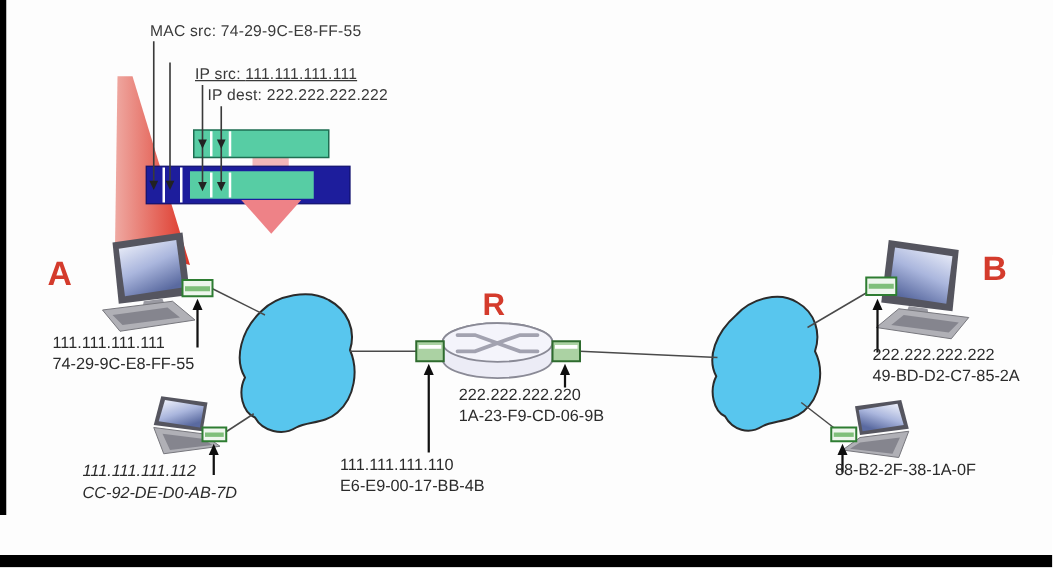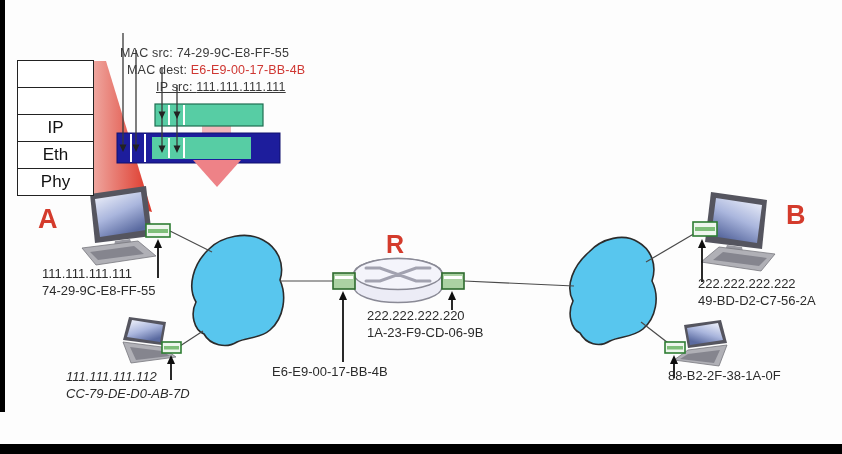--- a/index.html
+++ b/index.html
@@ -7,21 +7,21 @@
     position:relative;width:842px;height:454px;overflow:hidden;
     background:#fdfdfd;
     font-family:"Liberation Sans", sans-serif;
     color:#2e2e2e;
   }
   .abs{position:absolute;}
   #gfx{position:absolute;left:0;top:0;z-index:1;}
   .txt{position:absolute;z-index:2;white-space:nowrap;}
   .edge{position:absolute;background:#000;z-index:3;}
   
-  .anno{font-size:12.5px;letter-spacing:.2px;color:#3a3a3a;margin-top:28px;}
+  .anno{font-size:12.5px;letter-spacing:.2px;color:#3a3a3a;}
   .anno .red{color:var(--valueRed);}
   
   #stack{
     left:17px;top:60px;width:75px;z-index:2;background:#fff;
     border:1.2px solid #222;
   }
   #stack .row{
     height:26px;border-top:1.2px solid #222;
     display:flex;align-items:center;justify-content:center;
     font-size:17px;color:#111;
@@ -179,59 +179,53 @@
       <line class="ptr" x1="177" y1="85" x2="177" y2="147"></line>
       <polygon class="head" points="173.5,111.5 180.5,111.5 177,119"></polygon>
       <polygon class="head" points="173.5,145.5 180.5,145.5 177,153"></polygon>
     </g>
   </svg>
 
   <div class="txt anno" style="left:120px;top:18px;">
     <span>MAC src: </span>
     <span>74-29-9C-E8-FF-55</span>
   </div>
-  <div class="txt anno" style="left:127px;top:35px;">
-    <span>MAC dest: </span>
-    <span class="red">E6-E9-00-17-BB-4B</span>
-  </div>
   <div class="txt anno" style="left:156px;top:52px;text-decoration:underline;">
     <span>IP src: </span>
     <span>111.111.111.111</span>
   </div>
-
-  <div id="stack" class="abs">
-    <div class="row"></div>
-    <div class="row"></div>
-    <div class="row">IP</div>
-    <div class="row">Eth</div>
-    <div class="row">Phy</div>
-  </div>
+  <div class="txt anno" style="left:166px;top:69px;">
+    <span>IP dest: </span>
+    <span>222.222.222.222</span>
+  </div>
+
 
   <div class="txt letter" style="left:38px;top:204px;">A</div>
   <div class="txt letter r" style="left:386px;top:230px;">R</div>
   <div class="txt letter" style="left:786px;top:200px;">B</div>
 
   <div class="txt addr" style="left:42px;top:266px;">
     <div>111.111.111.111</div>
     <div>74-29-9C-E8-FF-55</div>
   </div>
   <div class="txt addr" style="left:66px;top:369px;font-style:italic;">
     <div>111.111.111.112</div>
-    <div>CC-79-DE-D0-AB-7D</div>
+    <div>CC-92-DE-D0-AB-7D</div>
   </div>
   <div class="txt addr" style="left:272px;top:364px;">
+    <div>111.111.111.110</div>
     <div>E6-E9-00-17-BB-4B</div>
   </div>
   <div class="txt addr" style="left:367px;top:308px;">
     <div>222.222.222.220</div>
     <div>1A-23-F9-CD-06-9B</div>
   </div>
   <div class="txt addr" style="left:698px;top:276px;">
     <div>222.222.222.222</div>
-    <div>49-BD-D2-C7-56-2A</div>
+    <div>49-BD-D2-C7-85-2A</div>
   </div>
   <div class="txt addr" style="left:668px;top:368px;">
     <div>88-B2-2F-38-1A-0F</div>
   </div>
 
   <div class="edge" style="left:0;top:0;width:5px;height:412px;"></div>
   <div class="edge" style="left:0;top:444px;width:842px;height:10px;"></div>
 
 </div>
 

